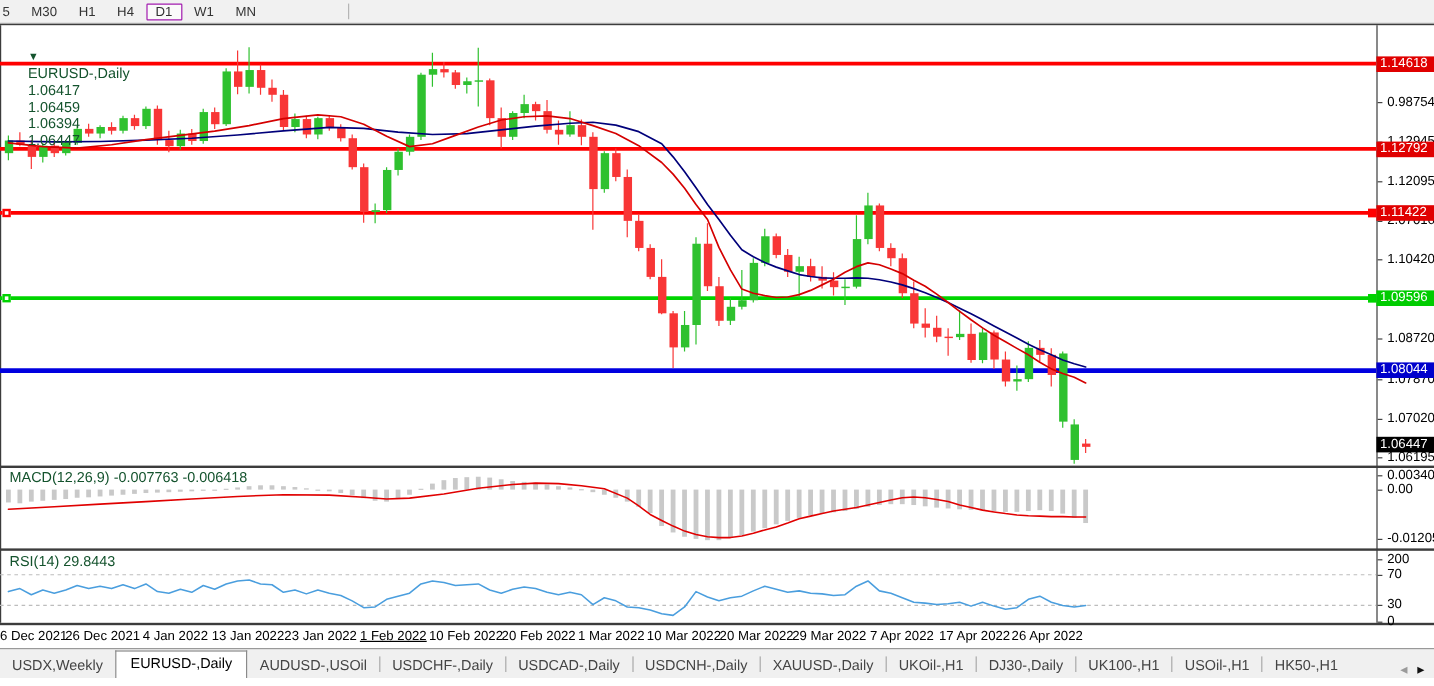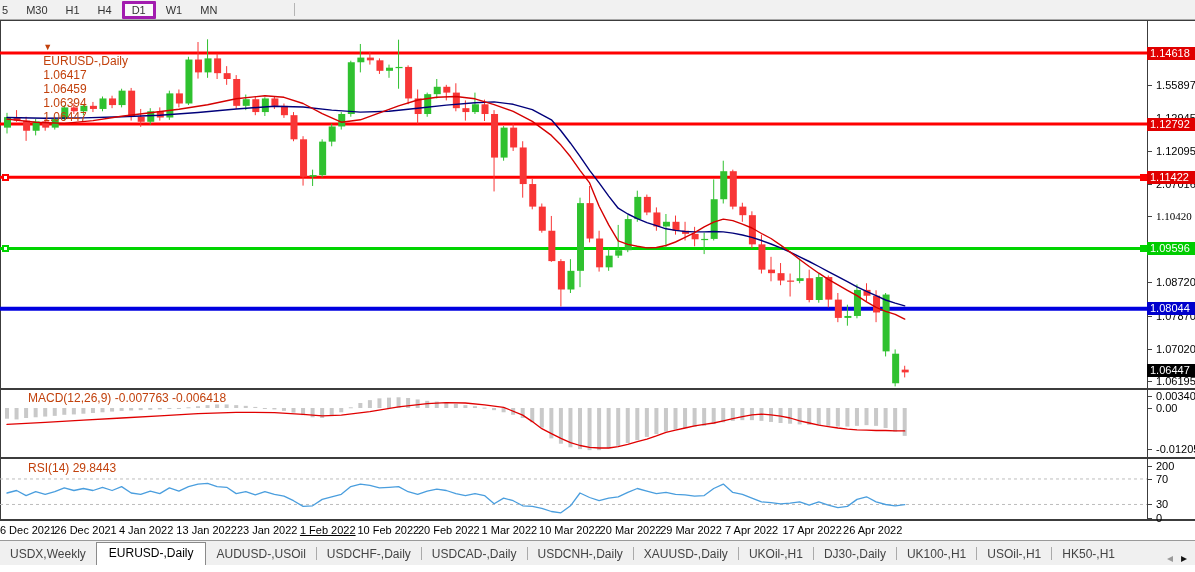--- a/index.html
+++ b/index.html
@@ -3,27 +3,27 @@
 <meta charset="utf-8">
 <style>
   html,body{margin:0;padding:0;background:#fff;}
   #app{position:relative;width:1195px;height:572px;background:#ffffff;
        font-family:"Liberation Sans",sans-serif;overflow:hidden;}
   
   #toolbar{position:absolute;left:0;top:0;width:1195px;height:19px;background:#f1f1f1;
            border-bottom:1px solid #a8a8a8;display:flex;align-items:center;font-size:11px;color:#333;}
   .tf-btn{padding:1px 8px;margin:0 1px;cursor:default;}
   .tf-btn.first{padding-left:2px;margin-left:0;}
-  .tf-btn.active{background:#fafafa;border:3px solid #a21caf;border-radius:1px;padding:0 7px;}
+  .tf-btn.active{background:#fafafa;border:1px solid #a21caf;border-radius:1px;padding:0 7px;}
   .tf-sep{width:1px;height:13px;background:#b5b5b5;margin-left:68px;}
   
   .hsep{position:absolute;left:0;width:1195px;background:#3c3c3c;}
   .vline{position:absolute;background:#3c3c3c;}
   
-  .pane-label{position:absolute;font-size:12px;color:#c2410c;white-space:pre;z-index:5;margin-left:20px;}
+  .pane-label{position:absolute;font-size:12px;color:#14532d;white-space:pre;z-index:5;}
   svg{position:absolute;display:block;}
   
   .ax-tick{position:absolute;width:4px;height:1px;background:#444;left:1148px;}
   .ax-lbl{position:absolute;left:1156px;font-size:11px;color:#000;white-space:nowrap;}
   .ax-box{position:absolute;left:1147px;width:48px;height:13px;font-size:11px;color:#fff;
           padding-left:3px;box-sizing:border-box;line-height:13px;z-index:6;white-space:nowrap;}
   .handle{position:absolute;width:7px;height:7px;box-sizing:border-box;z-index:6;}
   
   .date-lbl{position:absolute;top:524px;font-size:11px;color:#000;transform:translateX(-50%);white-space:nowrap;}
   
@@ -376,29 +376,29 @@
       <polyline points="7.0,34.4 45.2,32.3 83.4,30.1 121.6,28.0 159.8,25.9 198.0,23.7 236.2,22.3 274.4,22.6 303.1,24.4 322.2,25.9 341.3,25.1 369.9,21.6 398.6,16.9 427.2,13.7 446.3,12.6 465.4,13.0 484.5,14.8 503.6,17.3 522.7,25.1 532.3,31.6 541.8,38.7 551.4,43.7 560.9,48.4 570.5,52.6 580.0,55.5 589.6,57.3 599.1,58.0 608.7,58.0 618.2,56.6 627.8,54.4 637.3,51.6 646.9,49.1 656.4,45.9 666.0,42.3 675.5,40.1 685.1,38.0 694.6,35.9 704.2,34.4 713.7,33.0 723.3,30.9 732.8,28.7 742.4,26.6 751.9,24.8 761.5,24.1 771.0,24.8 780.6,26.2 790.1,28.0 799.7,30.9 809.2,33.0 818.8,35.1 828.3,36.6 837.9,38.0 847.4,39.1 857.0,39.8 866.5,40.1 876.1,40.5 885.6,40.5 895.2,40.9 904.7,40.9" fill="none" stroke="#e00000" stroke-width="1.3" stroke-linejoin="round" stroke-linecap="round"></polyline>
     </svg>
   <svg id="rsiSvg" width="1147" height="60" style="left:0;top:459px;">
       <line x1="0" y1="19.975000000000023" x2="1147" y2="19.975000000000023" stroke="#bdbdbd" stroke-width="1" stroke-dasharray="3,3"></line>
       <line x1="0" y1="45.47500000000002" x2="1147" y2="45.47500000000002" stroke="#bdbdbd" stroke-width="1" stroke-dasharray="3,3"></line>
       <polyline points="7.0,34.0 16.6,31.5 26.1,36.6 35.7,32.7 45.2,35.3 54.8,32.7 64.3,28.9 73.9,31.5 83.4,29.5 93.0,31.5 102.5,28.3 112.1,31.5 121.6,27.6 131.2,34.0 140.7,35.3 150.3,32.1 159.8,34.6 169.4,28.9 178.9,32.1 188.5,27.6 198.0,25.1 207.6,24.4 217.1,27.6 226.7,28.3 236.2,34.6 245.8,32.7 255.3,35.9 264.9,32.7 274.4,35.3 284.0,37.2 293.5,41.7 303.1,47.4 312.6,46.8 322.2,40.4 331.7,37.8 341.3,35.3 350.8,27.6 360.4,25.1 369.9,26.4 379.5,28.9 389.0,28.3 398.6,27.6 408.1,32.7 417.7,35.3 427.2,32.1 436.8,30.2 446.3,31.5 455.9,34.6 465.4,36.6 475.0,34.6 484.5,36.6 494.1,44.8 503.6,39.1 513.2,41.7 522.7,46.8 532.3,47.4 541.8,49.3 551.4,52.5 560.9,53.8 570.5,46.8 580.0,34.0 589.6,38.5 599.1,41.7 608.7,39.1 618.2,37.8 627.8,33.4 637.3,29.5 646.9,32.1 656.4,34.6 666.0,33.4 675.5,35.3 685.1,35.9 694.6,37.2 704.2,36.6 713.7,29.5 723.3,25.1 732.8,33.4 742.4,35.3 751.9,39.1 761.5,42.9 771.0,43.6 780.6,44.8 790.1,44.2 799.7,42.9 809.2,46.1 818.8,42.9 828.3,46.1 837.9,48.7 847.4,47.4 857.0,40.4 866.5,37.8 876.1,42.9 885.6,45.5 895.2,46.8 904.7,45.6" fill="none" stroke="#4a9ede" stroke-width="1.3" stroke-linejoin="round" stroke-linecap="round"></polyline>
     </svg>
 
   <div id="axisLayer">
       <div class="ax-tick" style="top: 85.0233px;"></div>
-      <div class="ax-lbl" style="top: 79.0233px;">1.55897</div>
+      <div class="ax-lbl" style="top: 79.0233px;">0.98754</div>
       <div class="ax-tick" style="top: 118.097px;"></div>
       <div class="ax-lbl" style="top: 112.097px;">1.12945</div>
       <div class="ax-tick" style="top: 151.171px;"></div>
       <div class="ax-lbl" style="top: 145.171px;">1.12095</div>
       <div class="ax-tick" style="top: 184.245px;"></div>
       <div class="ax-lbl" style="top: 178.245px;">2.07016</div>
       <div class="ax-tick" style="top: 216.346px;"></div>
-      <div class="ax-lbl" style="top: 210.346px; font-family: Liberation Serif, serif;">1.10420</div>
+      <div class="ax-lbl" style="top: 210.346px;">1.10420</div>
       <div class="ax-tick" style="top: 282.494px;"></div>
       <div class="ax-lbl" style="top: 276.494px;">1.08720</div>
       <div class="ax-tick" style="top: 315.568px;"></div>
       <div class="ax-lbl" style="top: 309.568px;">1.07870</div>
       <div class="ax-tick" style="top: 348.642px;"></div>
       <div class="ax-lbl" style="top: 342.642px;">1.07020</div>
       <div class="ax-tick" style="top: 380.743px;"></div>
       <div class="ax-lbl" style="top: 374.743px;">1.06195</div>
       <div class="ax-box" style="top: 46.5px; background: rgb(224, 0, 0);">1.14618</div>
       <div class="ax-box" style="top: 117.551px; background: rgb(224, 0, 0);">1.12792</div>

